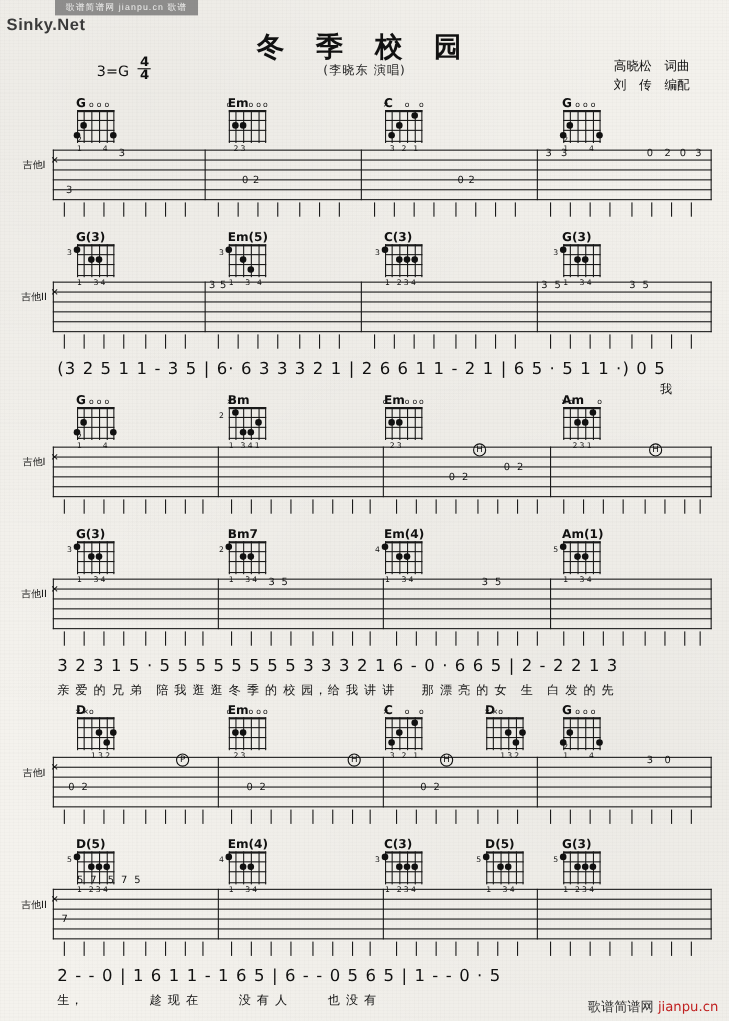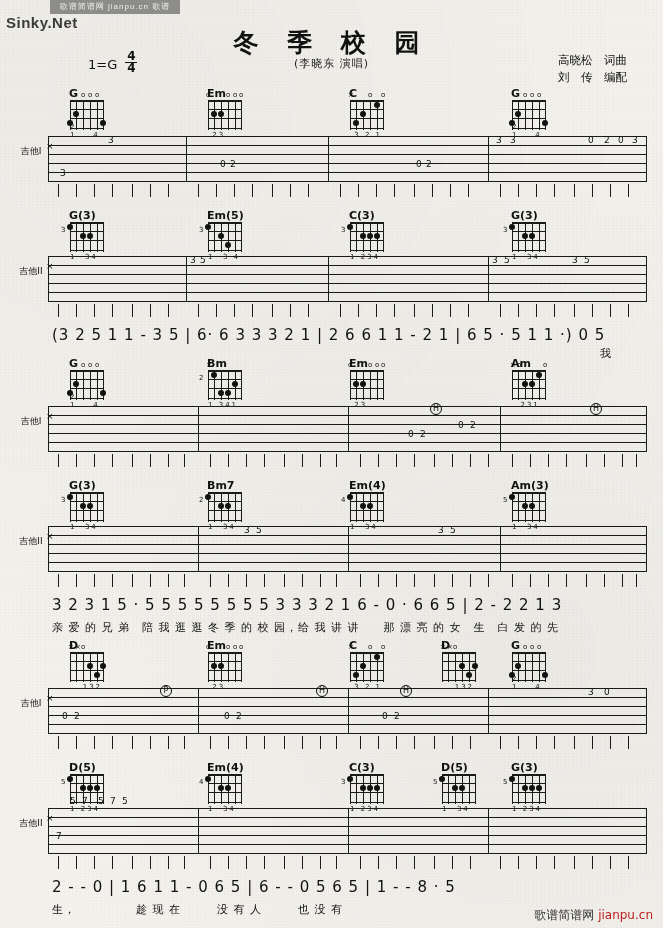--- a/index.html
+++ b/index.html
@@ -132,21 +132,21 @@
 <body>
 
 <div class="paper"></div>
 <div class="watermark-top">歌谱简谱网 jianpu.cn 歌谱</div>
 <div class="sinky">Sinky.Net</div>
 
 <div class="title">冬 季 校 园</div>
 <div class="subtitle">(李晓东 演唱)</div>
 
 <div class="keysig">
-  <span>1=G</span>
+  <span>3=G</span>
   <span class="frac">
     <b>4</b>
     <span class="bar"></span>
     <b>4</b>
   </span>
 </div>
 
 <div class="credits">
   <div>高晓松　词曲</div>
   <div>刘　传　编配</div>
@@ -656,21 +656,21 @@
         <div class="v" style="left:27px"></div>
         <div class="v" style="left:33px"></div>
       <div class="fretlabel">4</div>
       <div class="dot" style="left:-3px;top:2px"></div>
       <div class="dot" style="left:10px;top:11px"></div>
       <div class="dot" style="left:17px;top:11px"></div>
       <div class="fingers">1&nbsp;&nbsp;34</div>
     </div>
   </div>
   <div class="chordbox" style="left:510px;top:122px;">
-    <div class="nm">Am(3)</div>
+    <div class="nm">Am(1)</div>
     <div class="grid">
       <div class="h top" style="top:0"></div>
         <div class="h" style="top:9px"></div>
         <div class="h" style="top:18px"></div>
         <div class="h" style="top:28px"></div>
       <div class="v" style="left:0"></div>
         <div class="v" style="left:6px"></div>
         <div class="v" style="left:13px"></div>
         <div class="v" style="left:20px"></div>
         <div class="v" style="left:27px"></div>
@@ -1072,20 +1072,20 @@
     <span style="left:452px"></span>
       <span style="left:470px"></span>
       <span style="left:488px"></span>
       <span style="left:506px"></span>
     <span style="left:526px"></span>
       <span style="left:544px"></span>
       <span style="left:562px"></span>
       <span style="left:580px"></span>
   </div>
 
-  <div class="jianpu" style="top:238px;">2  -   - 0 | 1 6 1 1 - 0 6 5 | 6 - - 0 5 6 5 | 1 - - 8 · 5</div>
+  <div class="jianpu" style="top:238px;">2  -   - 0 | 1 6 1 1 - 1 6 5 | 6 - - 0 5 6 5 | 1 - - 0 · 5</div>
   <div class="lyric" style="top:262px;">生，　　　　　趁 现 在　　　没 有 人　　　也 没 有</div>
 </div>
 
 <div class="footer">
   <span>歌谱简谱网</span>
   <span class="red">jianpu.cn</span>
 </div>
 
 </body></html>

